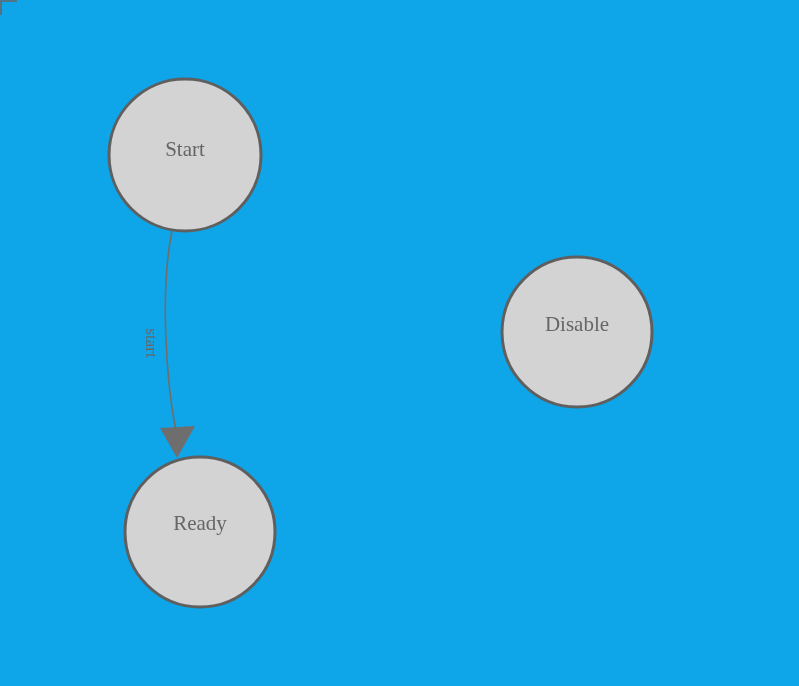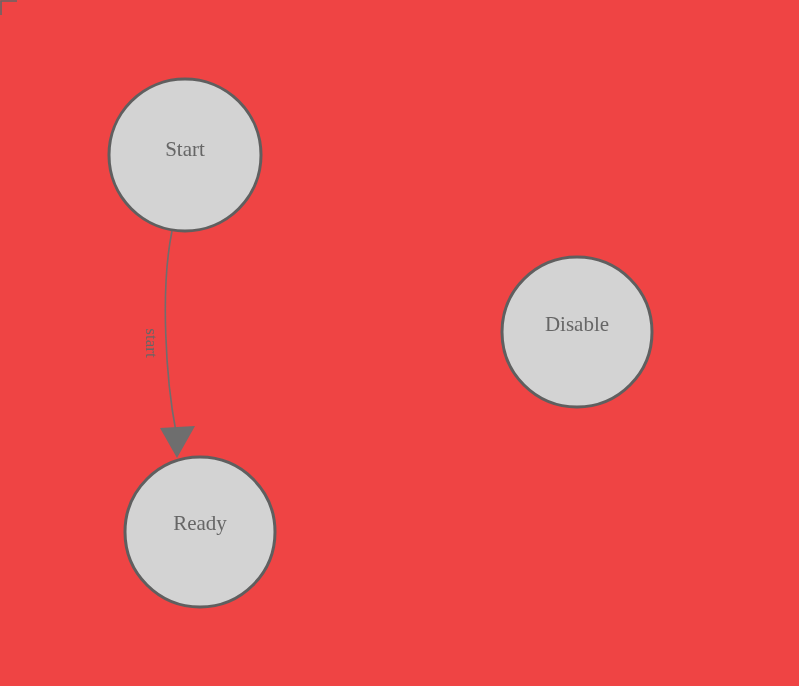--- a/index.html
+++ b/index.html
@@ -10,21 +10,21 @@
   body {
     width: 799px;
     height: 686px;
     overflow: hidden;
     font-family: "Liberation Serif", "DejaVu Serif", serif;
   }
   #canvas {
     position: relative;
     width: 799px;
     height: 686px;
-    background: #ef4444;
+    background: #0ea5e9;
   }
   #diagram-svg {
     position: absolute;
     left: 0;
     top: 0;
     width: 799px;
     height: 686px;
   }
   .node-circle {
     fill: #d3d3d3;

